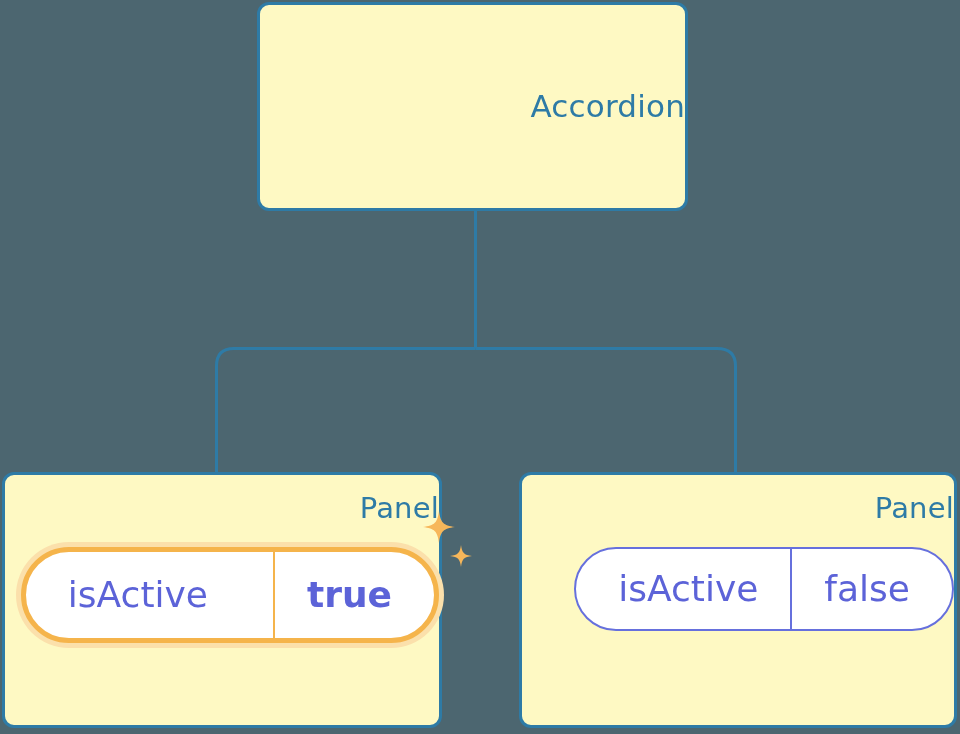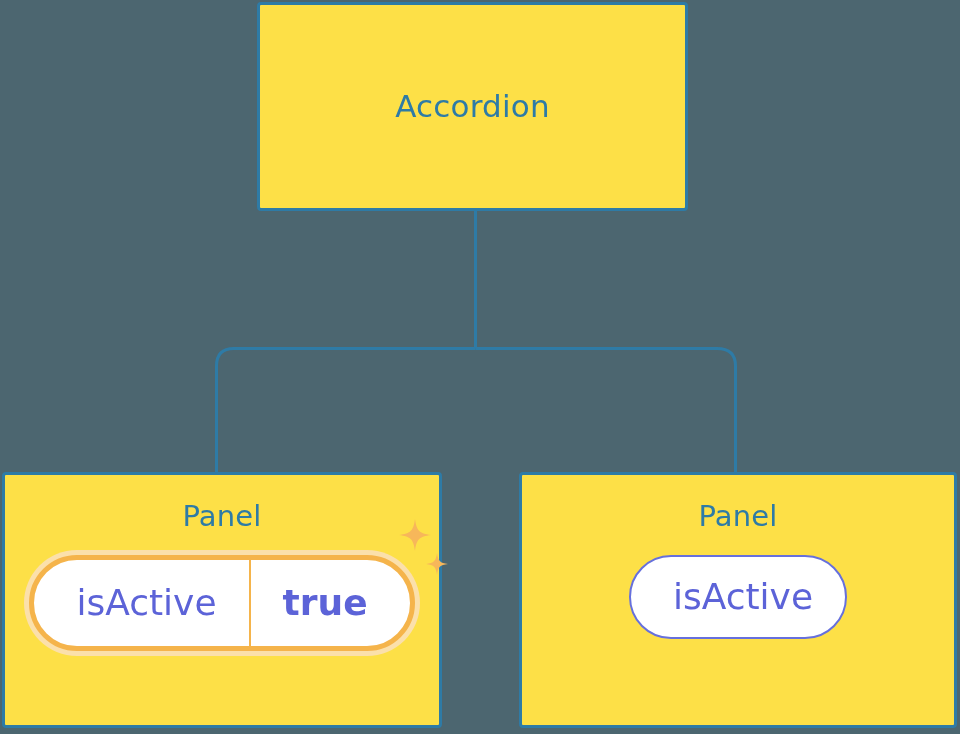--- a/index.html
+++ b/index.html
@@ -26,27 +26,27 @@
     left: 0;
     top: 0;
     width: 960px;
     height: 734px;
     pointer-events: none;
   }
 
   
   .node {
     position: absolute;
-    background: #fde047;
+    background: #fef9c3;
     border: 3px solid #2e7ba6;
-    border-radius: 4px;
+    border-radius: 12px;
     box-sizing: border-box;
     display: flex;
     flex-direction: column;
-    align-items: center;
+    align-items: flex-end;
   }
 
   
   #node-accordion {
     left: 257px;
     top: 2px;
     width: 431px;
     height: 209px;
     justify-content: center;
   }
@@ -60,21 +60,21 @@
     font-size: 29px;
     font-weight: 400;
     letter-spacing: 0.2px;
     white-space: nowrap;
   }
 
   
   .panel-node {
     top: 472px;
     height: 256px;
-    padding-top: 24px;
+    padding-top: 16px;
   }
   #node-panel-left {
     left: 2px;
     width: 440px;
   }
   #node-panel-right {
     left: 519px;
     width: 438px;
   }
 
@@ -114,20 +114,21 @@
 
   
   .pill.is-highlight {
     border: 5px solid #f5b44b;
     box-shadow: 0 0 0 5px #fbe0ab;
     height: 96px;
   }
   .pill.is-highlight .pill-val {
     border-left: 2px solid #f5b44b;
     font-weight: 700;
+    margin-left: 33px;
   }
 
   
   .sparkles {
     position: absolute;
     right: -36px;
     top: -36px;
     width: 60px;
     height: 66px;
     pointer-events: none;
@@ -169,17 +170,18 @@
       </div>
     </div>
   </div>
 
   <div class="node panel-node" id="node-panel-right">
     <div class="node-title">Panel</div>
 
     <div class="pill-wrap">
       <div class="pill">
         <div class="pill-key">isActive</div>
+        <div class="pill-val">false</div>
       </div>
     </div>
   </div>
 
 </div>
 
 </body></html>

